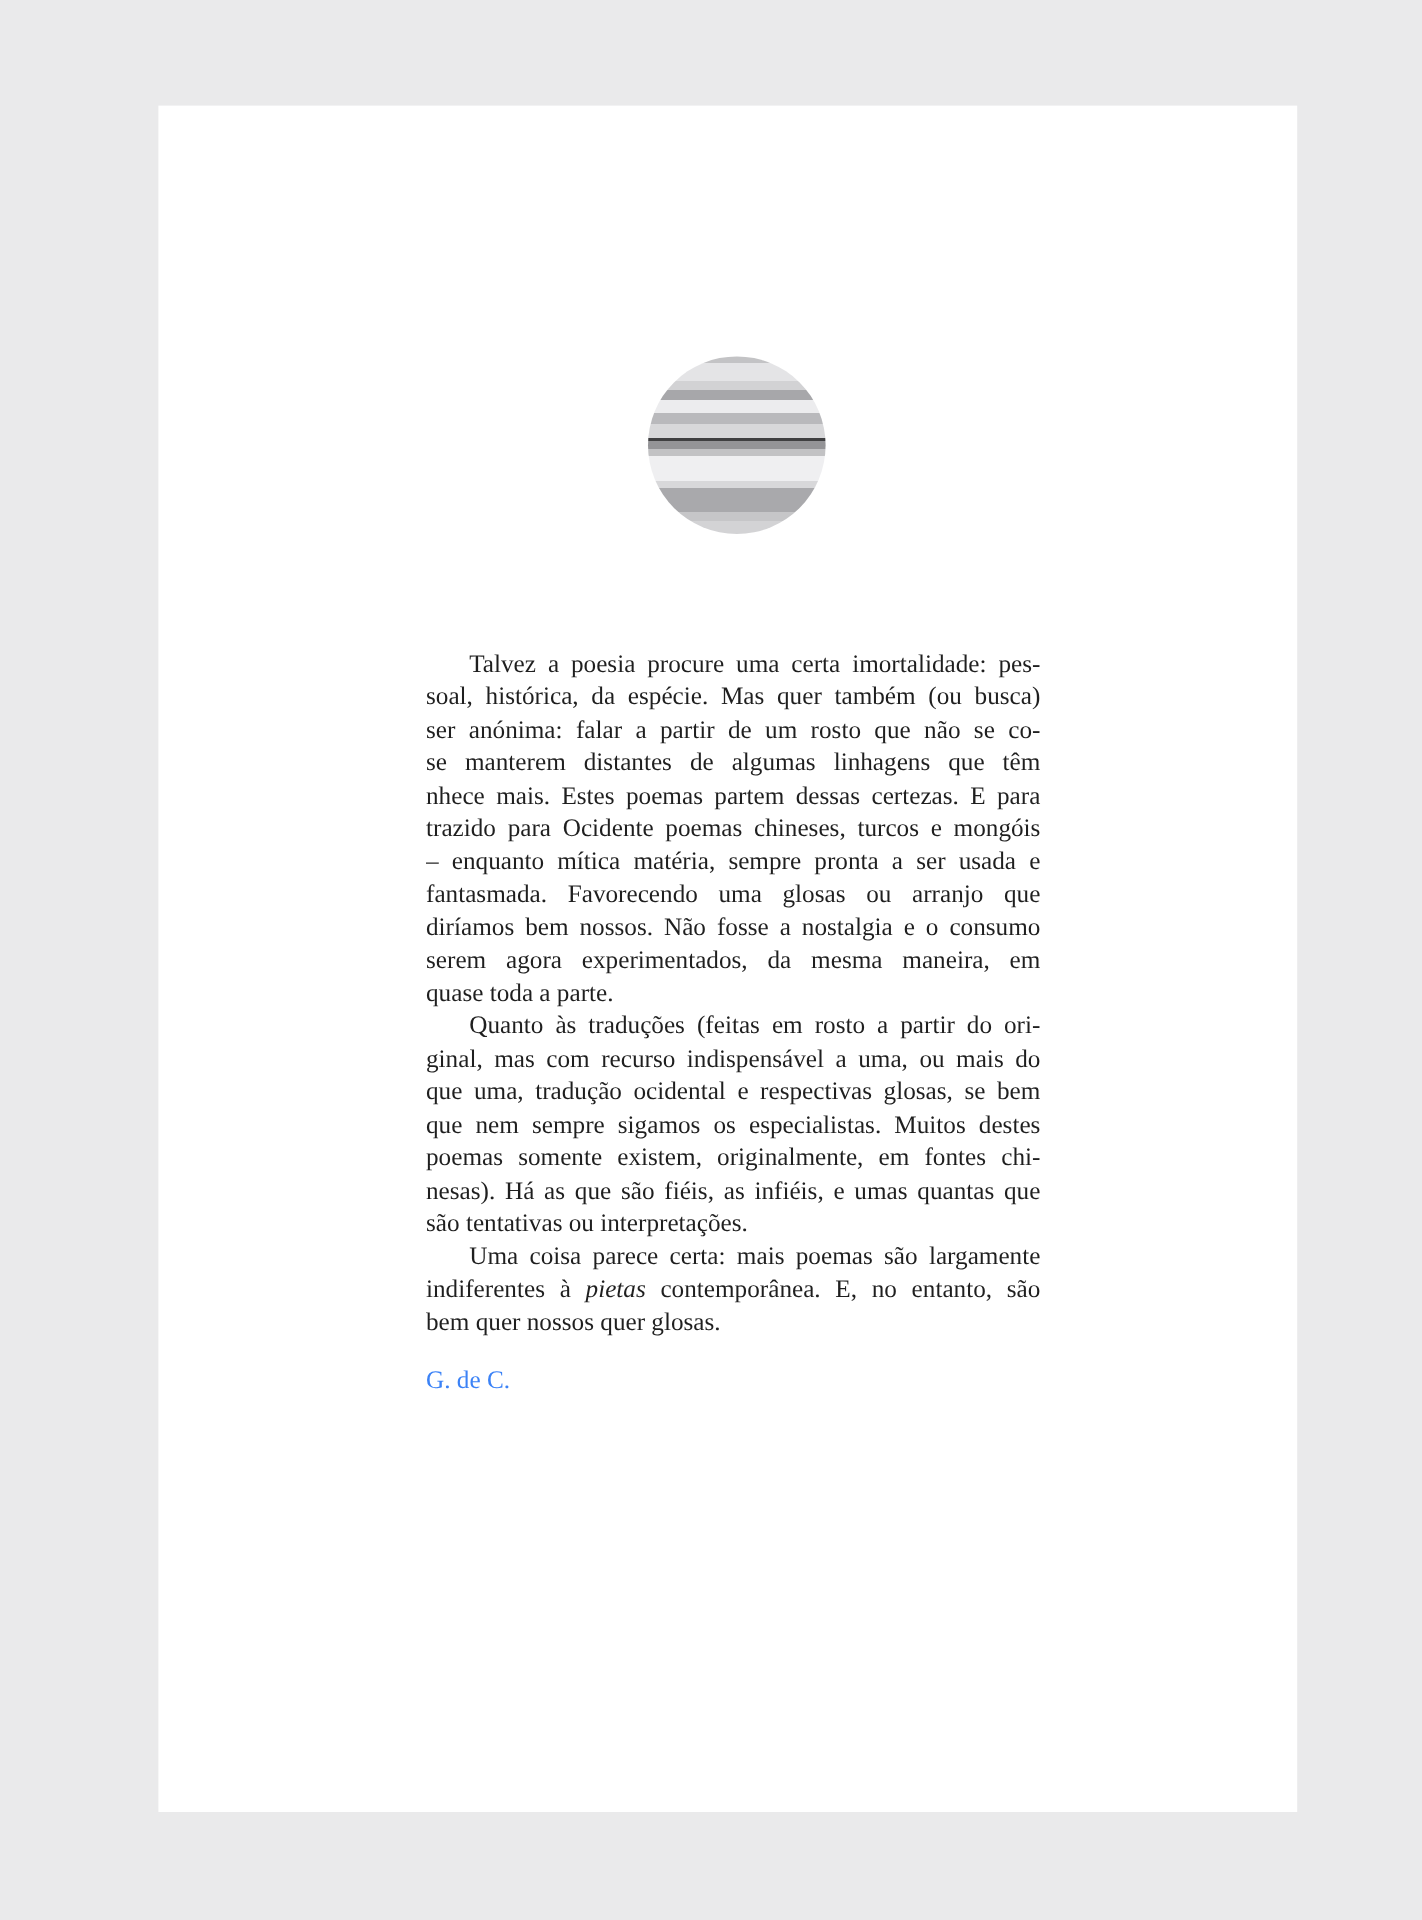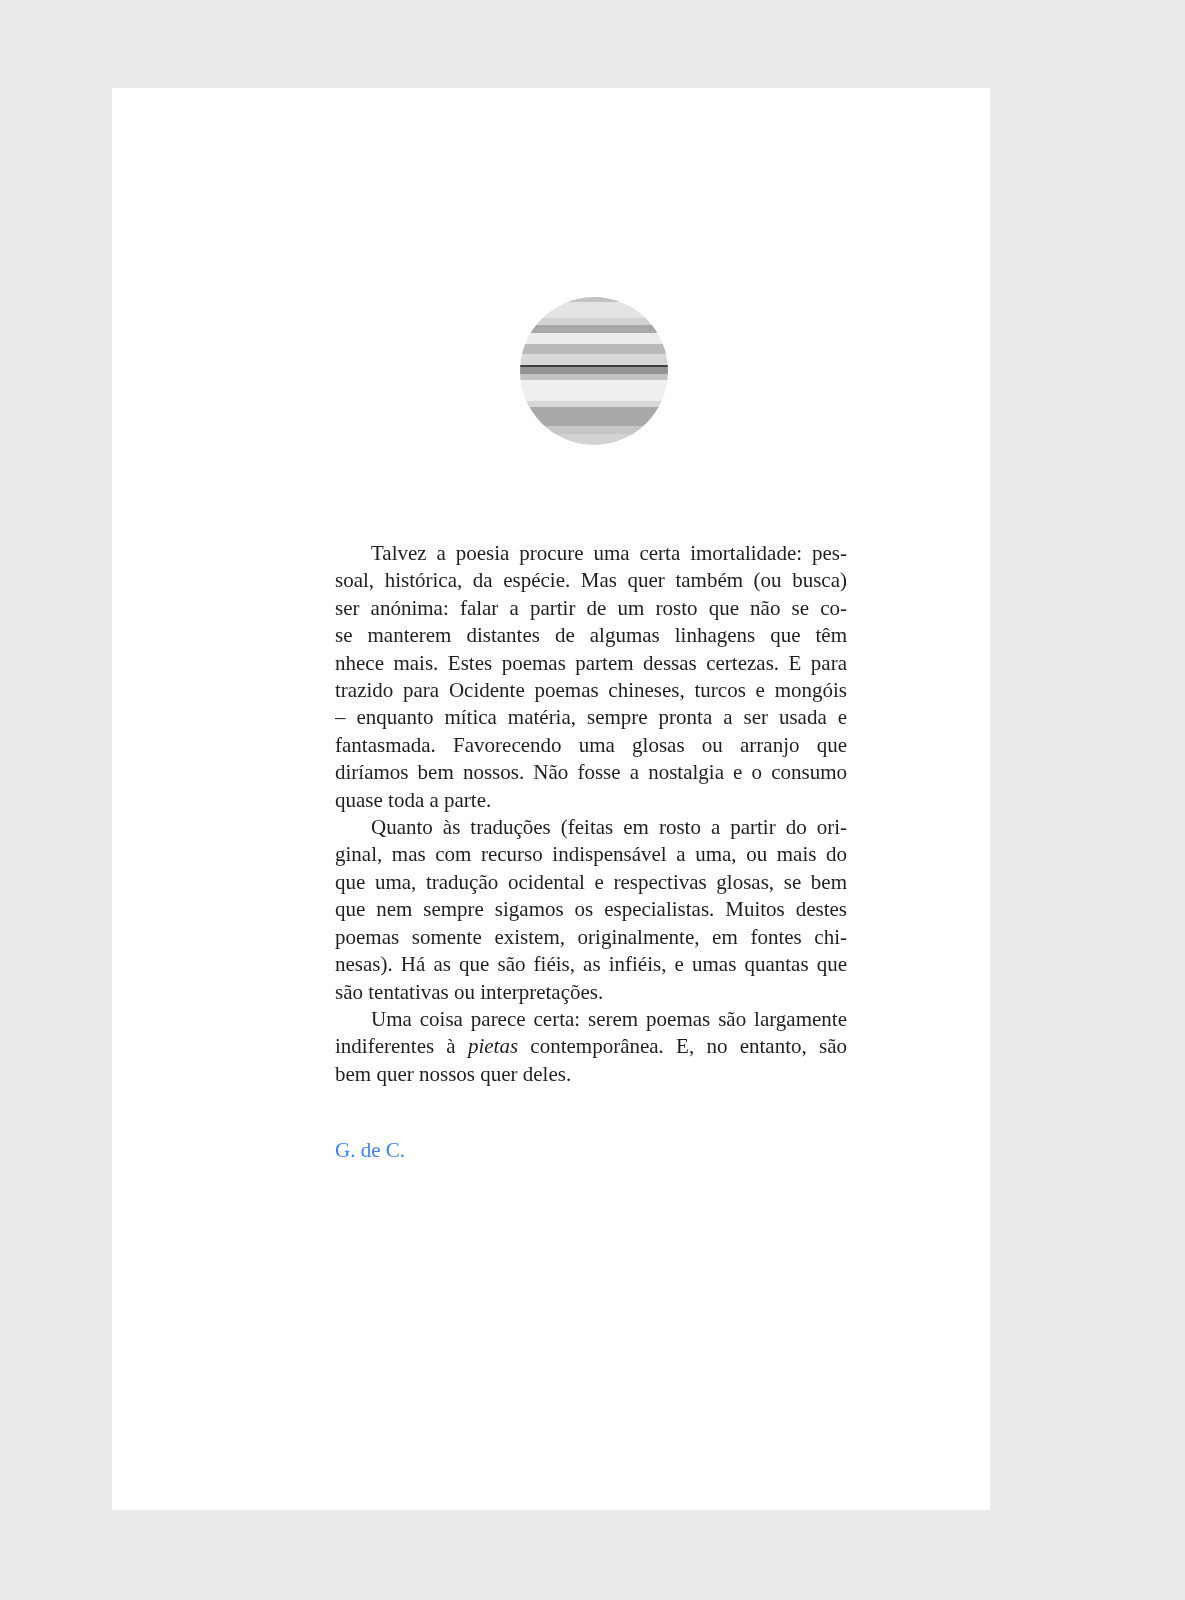--- a/index.html
+++ b/index.html
@@ -14,23 +14,23 @@
   }
   .canvas {
     position: relative;
     width: 1185px;
     height: 1600px;
     background: #eaeaeb;
     overflow: hidden;
   }
   .sheet {
     position: absolute;
-    left: 112px;
+    left: 132px;
     top: 88px;
-    width: 878px;
+    width: 949px;
     height: 1422px;
     background: #ffffff;
   }
   .planet {
     position: absolute;
     left: 408px;
     top: 209px;
     width: 148px;
     height: 148px;
     border-radius: 50%;
@@ -72,32 +72,33 @@
         <div class="para">
           <div class="line indent">Talvez a poesia procure uma certa imortalidade: pes-</div>
           <div class="line">soal, histórica, da espécie. Mas quer também (ou busca)</div>
           <div class="line">ser anónima: falar a partir de um rosto que não se co-</div>
           <div class="line">se manterem distantes de algumas linhagens que têm</div>
           <div class="line">nhece mais. Estes poemas partem dessas certezas. E para</div>
           <div class="line">trazido para Ocidente poemas chineses, turcos e mongóis</div>
           <div class="line">– enquanto mítica matéria, sempre pronta a ser usada e</div>
           <div class="line">fantasmada. Favorecendo uma glosas ou arranjo que</div>
           <div class="line">diríamos bem nossos. Não fosse a nostalgia e o consumo</div>
+          <div class="line">serem agora experimentados, da mesma maneira, em</div>
           <div class="line last">quase toda a parte.</div>
         </div>
         <div class="para">
           <div class="line indent">Quanto às traduções (feitas em rosto a partir do ori-</div>
           <div class="line">ginal, mas com recurso indispensável a uma, ou mais do</div>
           <div class="line">que uma, tradução ocidental e respectivas glosas, se bem</div>
           <div class="line">que nem sempre sigamos os especialistas. Muitos destes</div>
           <div class="line">poemas somente existem, originalmente, em fontes chi-</div>
           <div class="line">nesas). Há as que são fiéis, as infiéis, e umas quantas que</div>
           <div class="line last">são tentativas ou interpretações.</div>
         </div>
         <div class="para">
-          <div class="line indent">Uma coisa parece certa: serem poemas são largamente</div>
+          <div class="line indent">Uma coisa parece certa: mais poemas são largamente</div>
           <div class="line">indiferentes à <i>pietas</i> contemporânea. E, no entanto, são</div>
-          <div class="line last">bem quer nossos quer deles.</div>
+          <div class="line last">bem quer nossos quer glosas.</div>
         </div>
       </div>
     <div class="signature">G. de C.</div>
   </div>
 </div>
 
 </body></html>

